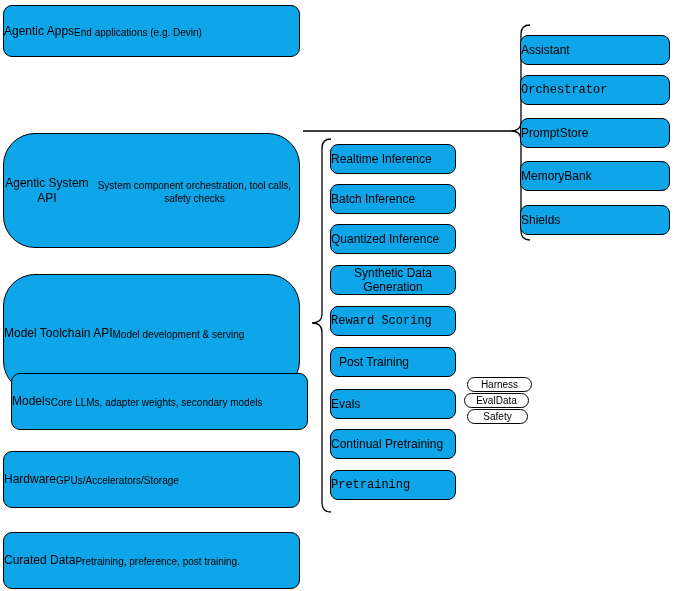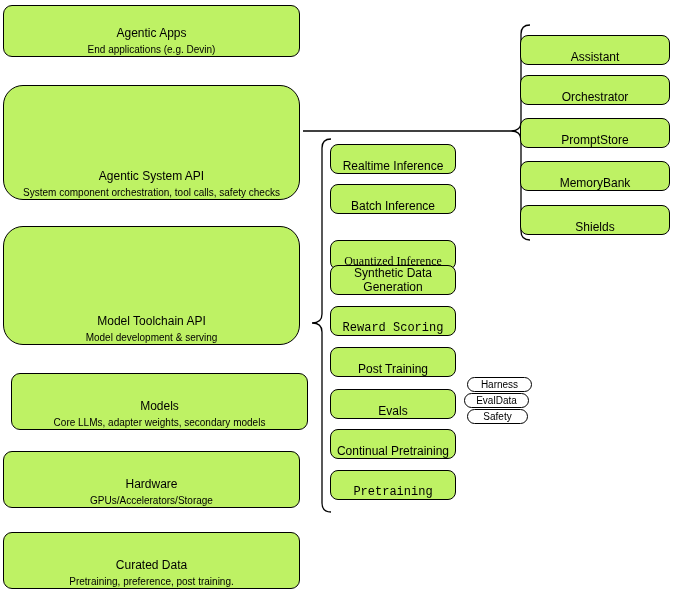--- a/index.html
+++ b/index.html
@@ -16,30 +16,29 @@
     overflow: hidden;
   }
   .connectors {
     position: absolute;
     left: 0; top: 0;
     width: 682px; height: 591px;
     pointer-events: none;
   }
   .node {
     position: absolute;
-    background: #bef264;
+    background: #0ea5e9;
     border: 1.3px solid #000000;
     display: flex;
-    flex-direction: column;
     align-items: center;
-    justify-content: flex-end;
+    justify-content: flex-start;
     text-align: center;
   }
   .big-box { left: 3px; width: 297px; border-radius: 9px; }
-  .big-box.r20 { border-radius: 20px; }
+  .big-box.r20 { border-radius: 32px; margin-top: 48px; }
   .big-box .title { font-size: 12px; line-height: 15px; }
   .big-box .subtitle { font-size: 10px; line-height: 13px; margin-top: 2px; }
   .mid-box {
     left: 330px; width: 126px; height: 30px;
     border-radius: 8px; font-size: 12px;
   }
   .right-box {
     left: 520px; width: 150px; height: 30px;
     border-radius: 8px; font-size: 12px;
   }
@@ -99,30 +98,30 @@
     <div class="title">Curated Data</div>
     <div class="subtitle">Pretraining, preference, post training.</div>
   </div>
 
   <div class="node mid-box" style="top:144px;">
     <span>Realtime Inference</span>
   </div>
   <div class="node mid-box" style="top:184px;">
     <span>Batch Inference</span>
   </div>
-  <div class="node mid-box" style="top:240px;font-family:Liberation Serif, serif;">
+  <div class="node mid-box" style="top:224px;">
     <span>Quantized Inference</span>
   </div>
   <div class="node mid-box" style="top:265px;">
     <span>Synthetic Data Generation</span>
   </div>
   <div class="node mid-box" style="top:306px;font-family:Liberation Mono, monospace;">
     <span>Reward Scoring</span>
   </div>
-  <div class="node mid-box" style="top:347px;">
+  <div class="node mid-box" style="top:347px;padding-left:8px;">
     <span>Post Training</span>
   </div>
   <div class="node mid-box" style="top:389px;">
     <span>Evals</span>
   </div>
   <div class="node mid-box" style="top:429px;">
     <span>Continual Pretraining</span>
   </div>
   <div class="node mid-box" style="top:470px;font-family:Liberation Mono, monospace;">
     <span>Pretraining</span>
@@ -134,21 +133,21 @@
   <div class="pill" style="left:464px;top:393px;width:65px;">
     <span>EvalData</span>
   </div>
   <div class="pill" style="left:467px;top:409px;width:61px;">
     <span>Safety</span>
   </div>
 
   <div class="node right-box" style="top:35px;">
     <span>Assistant</span>
   </div>
-  <div class="node right-box" style="top:75px;">
+  <div class="node right-box" style="top:75px;font-family:Liberation Mono, monospace;">
     <span>Orchestrator</span>
   </div>
   <div class="node right-box" style="top:118px;">
     <span>PromptStore</span>
   </div>
   <div class="node right-box" style="top:161px;">
     <span>MemoryBank</span>
   </div>
   <div class="node right-box" style="top:205px;">
     <span>Shields</span>

